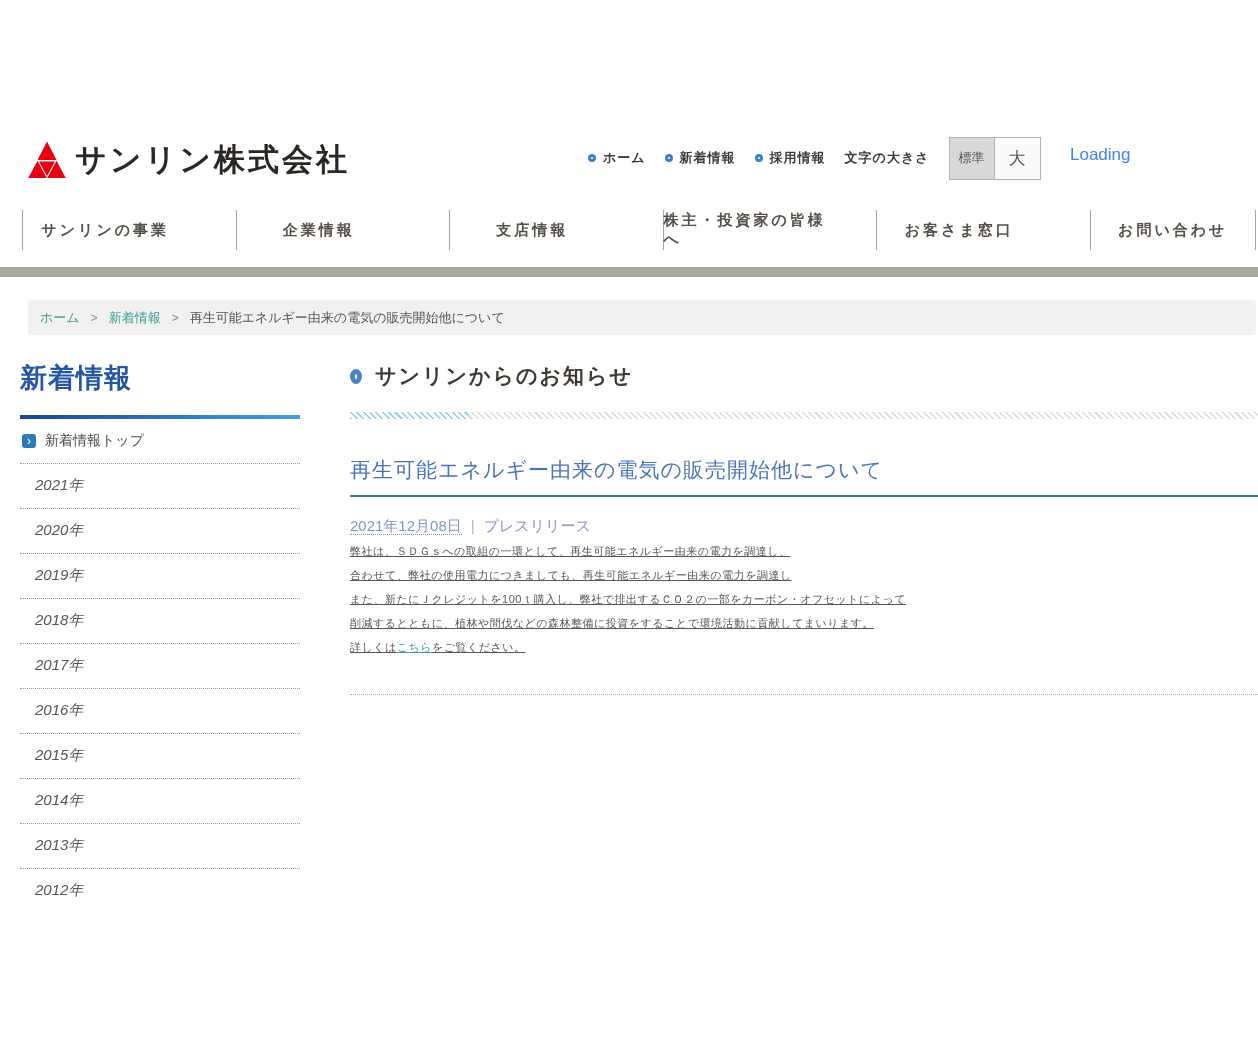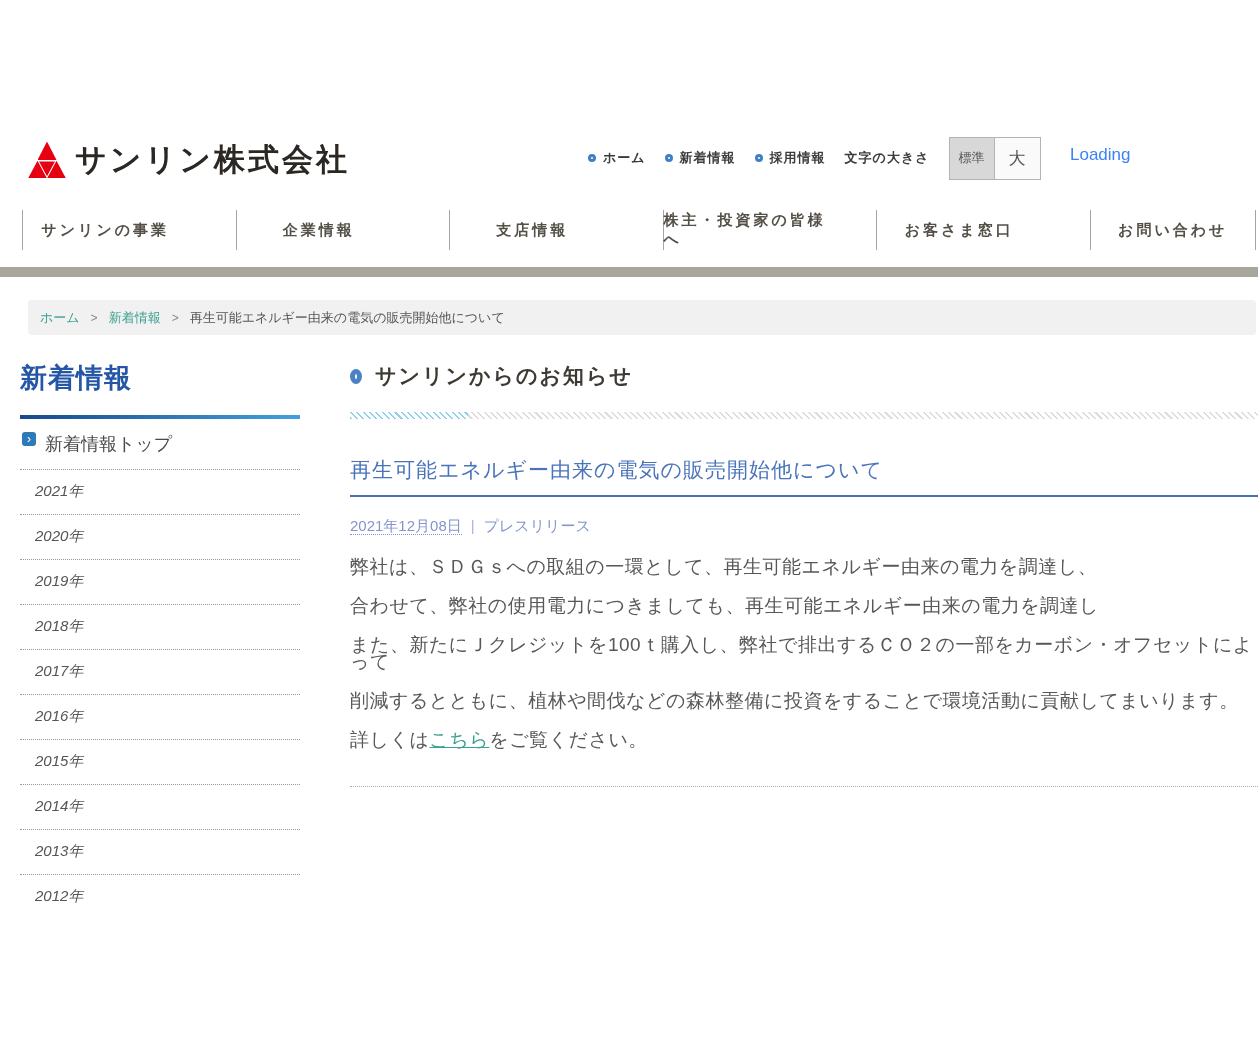--- a/index.html
+++ b/index.html
@@ -37,21 +37,21 @@
 
   
   .breadcrumb { position:absolute; left:28px; top:300px; width:1228px; height:35px; background:#f1f1f1; border-radius:4px; display:flex; align-items:center; padding:0 12px; font-size:13px; color:#555; gap:11px; }
   .crumb-link { color:#3aa090; text-decoration:none; cursor:pointer; }
   .crumb-sep { color:#888; font-size:12px; }
 
   
   .sidebar { position:absolute; left:20px; top:360px; width:280px; }
   .sidebar-title { font-size:27px; font-weight:bold; color:#2456a5; letter-spacing:1px; }
   .sidebar-bar { margin-top:19px; height:4px; background:linear-gradient(to right,#17498f,#42a0dd); }
-  .sidebar-top-link { display:flex; align-items:flex-start; gap:9px; padding:13px 0 13px 2px; font-size:18px; color:#4a4a4a; border-bottom:1px dotted #999; cursor:pointer; }
+  .sidebar-top-link { display:flex; align-items:center; gap:9px; padding:13px 0 13px 2px; font-size:14px; color:#4a4a4a; border-bottom:1px dotted #999; cursor:pointer; }
   .chev-box { width:14px; height:14px; background:#2e79b8; border-radius:3px; color:#fff; display:flex; align-items:center; justify-content:center; flex:0 0 auto; }
   .chev-box::after { content:"›"; font-size:12px; line-height:1; margin-top:-1px; }
   .year-list { list-style:none; }
   .year-item { padding:12px 0 13px 15px; font-size:15px; color:#555; border-bottom:1px dotted #999; cursor:pointer;font-style:italic; }
   .year-item:last-child { border-bottom:none; }
 
   
   .content { position:absolute; left:350px; top:362px; width:908px; }
   .section-heading { display:flex; align-items:center; gap:13px; }
   .ring-lg { width:12px; height:15px; border:5px solid #4a82c4; border-radius:50%; flex:0 0 auto; }
@@ -61,21 +61,21 @@
   .striped-divider .blue-part { position:absolute; left:0; top:0; width:118px; height:7px;
     background:#fff; }
   .striped-divider .blue-part::after { content:""; position:absolute; inset:0;
     background:repeating-linear-gradient(45deg,#8fd0ec 0,#8fd0ec 1.5px,transparent 1.5px,transparent 4.5px); }
 
   .article-title { margin-top:37px; font-size:21px; font-weight:normal; color:#4a74ba; letter-spacing:1px; }
   .title-rule { margin-top:11px; border-bottom:2px solid #4a6fb5; }
   .date-line { margin-top:19px; font-size:15px; color:#8494cc; line-height:20px; }
   .article-date { border-bottom:1px dotted #8494cc; cursor:pointer; }
   .date-sep { color:#aab4d6; margin:0 9px; }
-  .paragraphs p { margin-top:22px; font-size:19px; line-height:17px; color:#595757; letter-spacing:0.5px; }
+  .paragraphs p { margin-top:7px; font-size:11px; line-height:17px; color:#595757; letter-spacing:0.5px;text-decoration:underline; }
   .detail-link { color:#3aa090; text-decoration:underline; cursor:pointer; }
   .bottom-rule { margin-top:38px; border-bottom:1px dotted #aaa; }
 </style>
 </head>
 <body>
 
 <div class="logo">
   <div class="logo-mark">
     <div class="tri tri-up tri-top"></div>
     <div class="tri tri-up tri-bl"></div>

